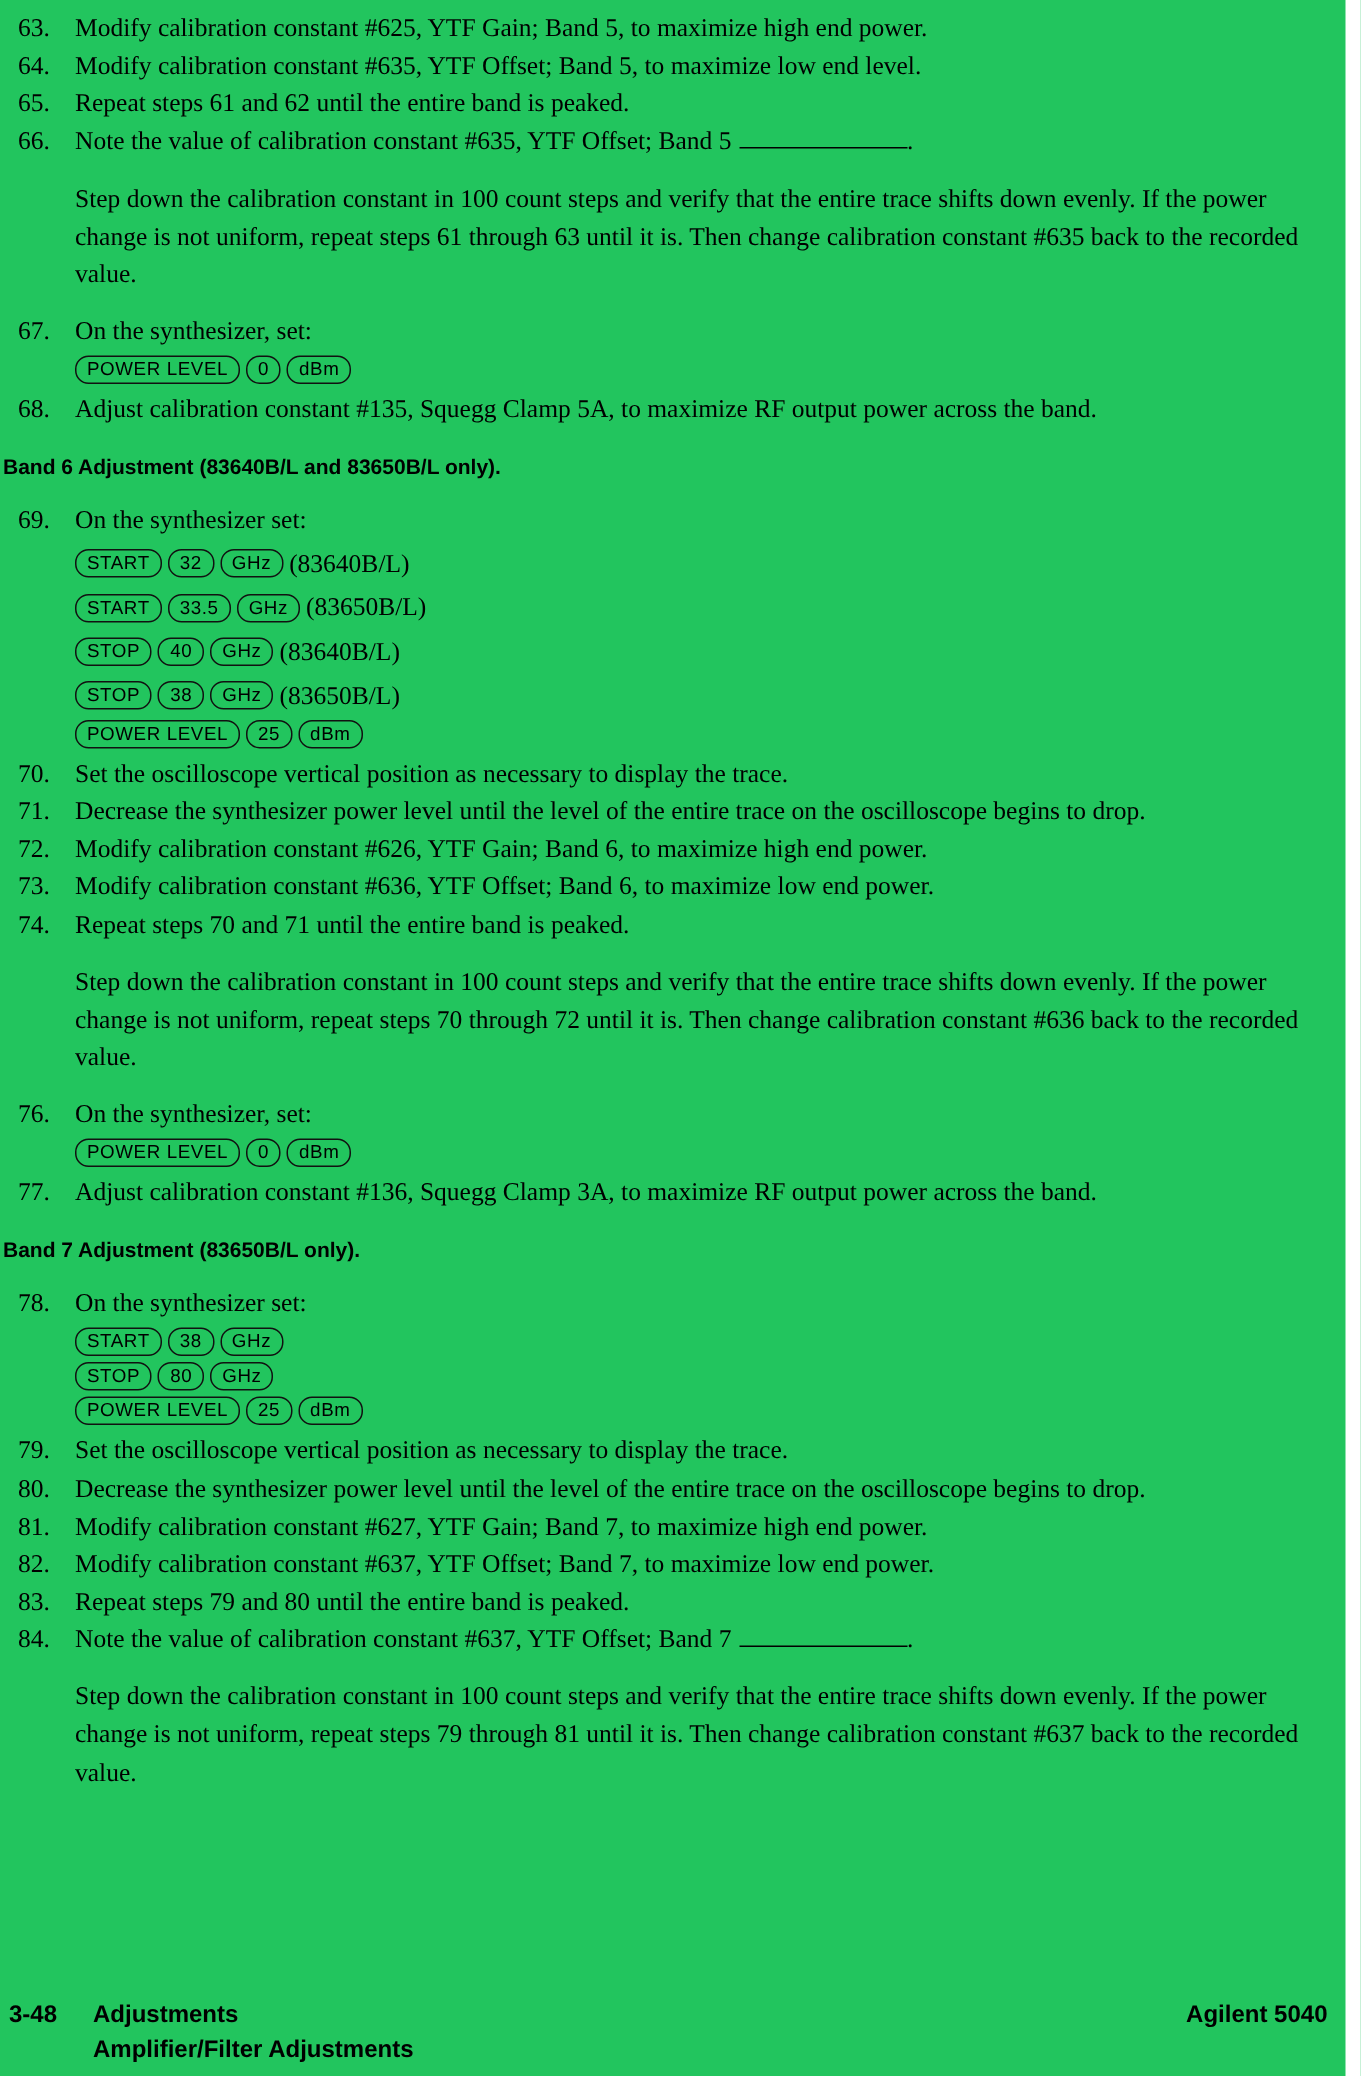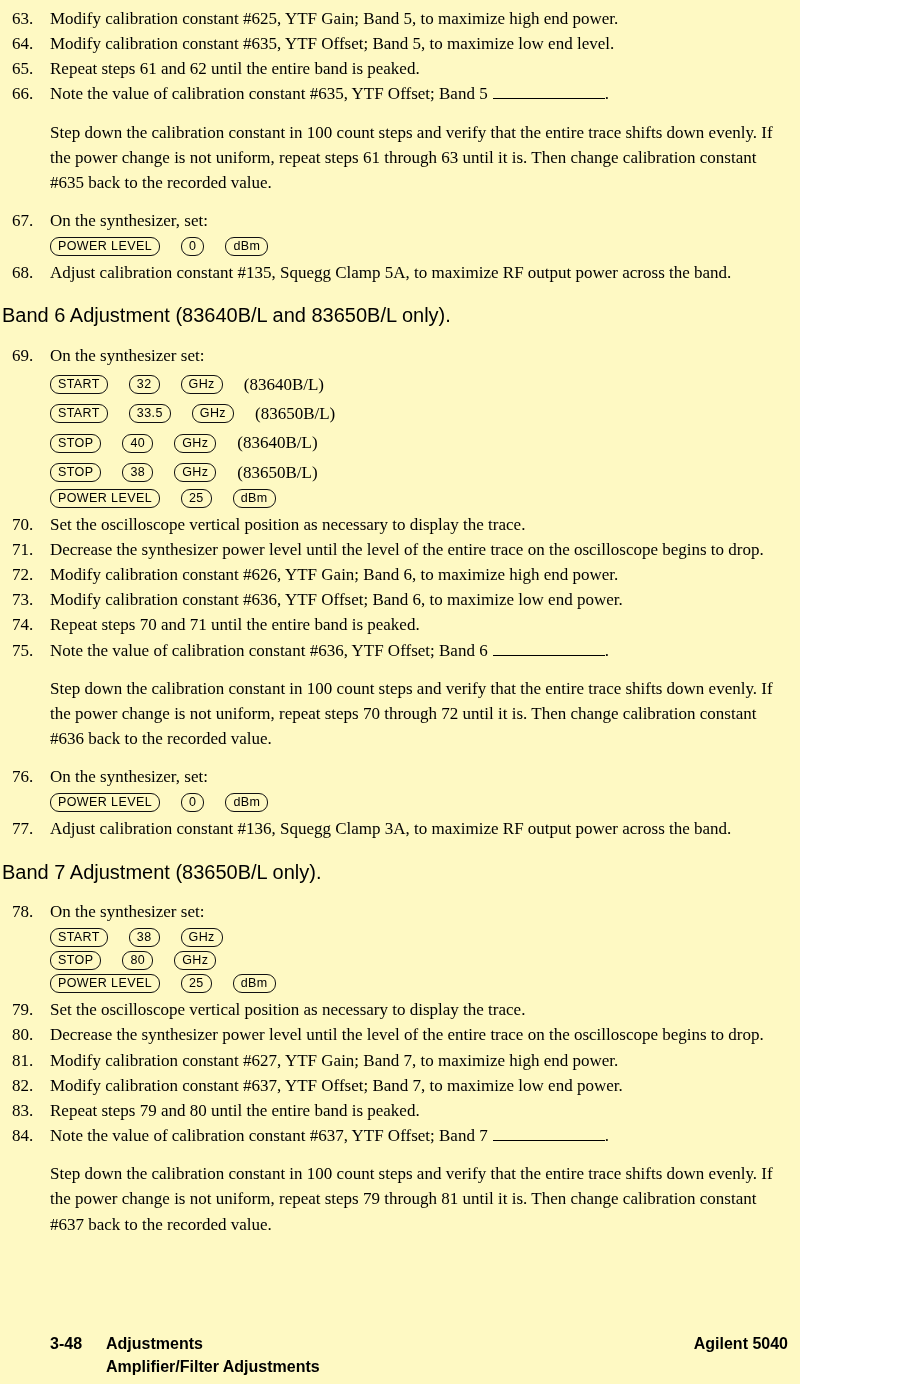--- a/index.html
+++ b/index.html
@@ -1,42 +1,42 @@
 <!DOCTYPE html>
 <html><head>
 <meta charset="utf-8">
 <style>
   html,body{margin:0;padding:0;background:#fff;}
   .page{
     position:relative;
-    width:800px;height:1384px;
+    width:897px;height:1384px;
     box-sizing:border-box;
     padding:6px 12px 0 12px;
-    background:#fef9c3;
+    background:#22c55e;
     color:#000;
     font-family:"Liberation Serif",serif;
     font-size:17px;
     line-height:1.48;
     overflow:hidden;
   }
   .step{display:flex;}
   .step-num{flex:0 0 38px;}
   .step-body{flex:1;}
   .para{margin:13px 0 13px 38px;}
   .heading{
     font-family:"Liberation Sans",sans-serif;
-    font-weight:normal;
-    font-size:20px;
+    font-weight:bold;
+    font-size:14px;
     margin:16px 0 12px -10px;
   }
   .keys-line{
     margin:4px 0 4px 38px;
     display:flex;
     align-items:center;
-    gap:21px;
+    gap:4px;
   }
   .keycap{
     display:inline-block;
     font-family:"Liberation Sans",sans-serif;
     font-size:12.5px;
     letter-spacing:0.4px;
     border:1.5px solid #111;
     border-radius:9px;
     padding:0px 7px 1px 7px;
     line-height:16px;
@@ -51,21 +51,20 @@
     vertical-align:baseline;
     margin-left:5px;
   }
   .footer{
     position:absolute;
     left:6px;right:12px;bottom:6px;
     font-family:"Liberation Sans",sans-serif;
     font-weight:bold;
     font-size:16px;
     line-height:1.45;
-    margin-left:44px;
   }
   .footer-line1{display:flex;}
   .footer-num{display:inline-block;min-width:56px;}
   .footer-right{margin-left:auto;}
   .footer-line2{margin-left:56px;}
 </style>
 </head>
 <body>
 
 <div class="page">
@@ -146,24 +145,20 @@
         <span class="step-num">72.</span>
         <span class="step-body"><span>Modify calibration constant #626, YTF Gain; Band 6, to maximize high end power.</span></span>
       </div>
       <div class="step">
         <span class="step-num">73.</span>
         <span class="step-body"><span>Modify calibration constant #636, YTF Offset; Band 6, to maximize low end power.</span></span>
       </div>
       <div class="step">
         <span class="step-num">74.</span>
         <span class="step-body"><span>Repeat steps 70 and 71 until the entire band is peaked.</span></span>
-      </div>
-      <div class="step">
-        <span class="step-num">75.</span>
-        <span class="step-body"><span>Note the value of calibration constant #636, YTF Offset; Band 6</span><span class="blank-line"></span><span>.</span></span>
       </div>
       <div class="para">Step down the calibration constant in 100 count steps and verify that the entire trace shifts down evenly. If the power change is not uniform, repeat steps 70 through 72 until it is. Then change calibration constant #636 back to the recorded value.</div>
       <div class="step">
         <span class="step-num">76.</span>
         <span class="step-body"><span>On the synthesizer, set:</span></span>
       </div>
       <div class="keys-line">
         <span class="keycap">POWER LEVEL</span>
         <span class="keycap">0</span>
         <span class="keycap">dBm</span>

